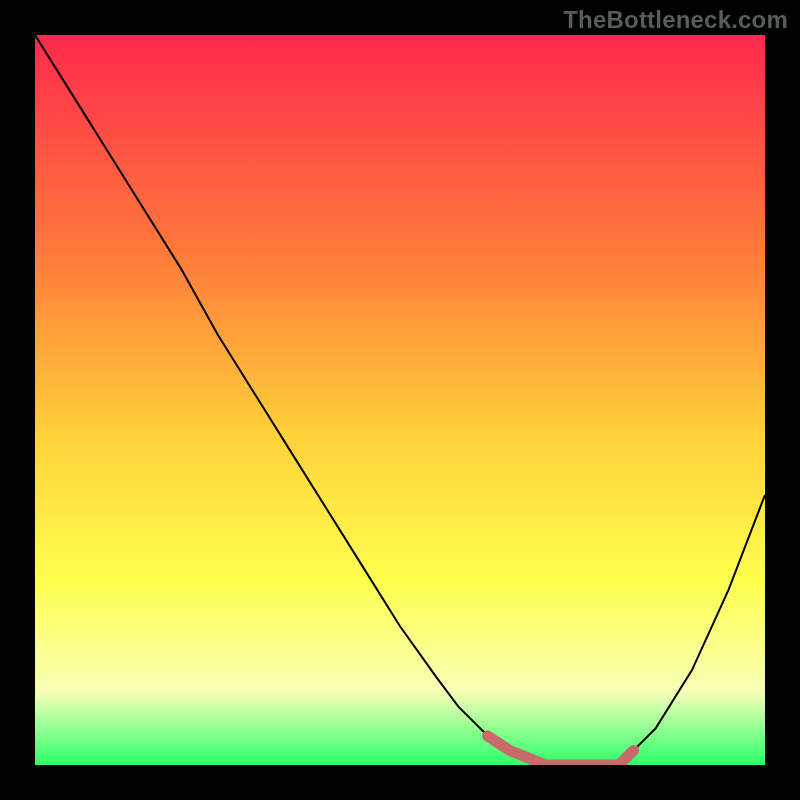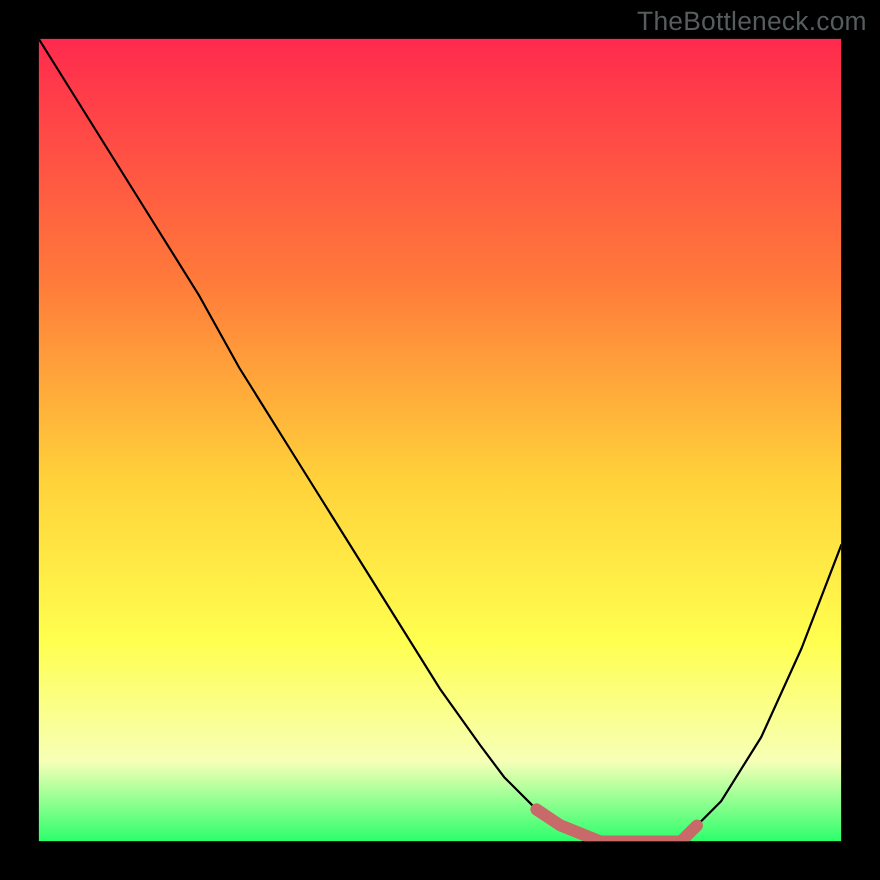--- a/index.html
+++ b/index.html
@@ -16,21 +16,21 @@
     width: 800px;
     height: 800px;
     background: #000;
   }
   .watermark {
     position: absolute;
     top: 6px;
     right: 12px;
     color: #555d5f;
     font-size: 24px;
-    font-weight: 400;
+    font-weight: 700;
     letter-spacing: 0.2px;
     user-select: none;
   }
   .plot-area {
     position: absolute;
     left: 35px;
     top: 35px;
     width: 730px;
     height: 730px;
     overflow: hidden;

